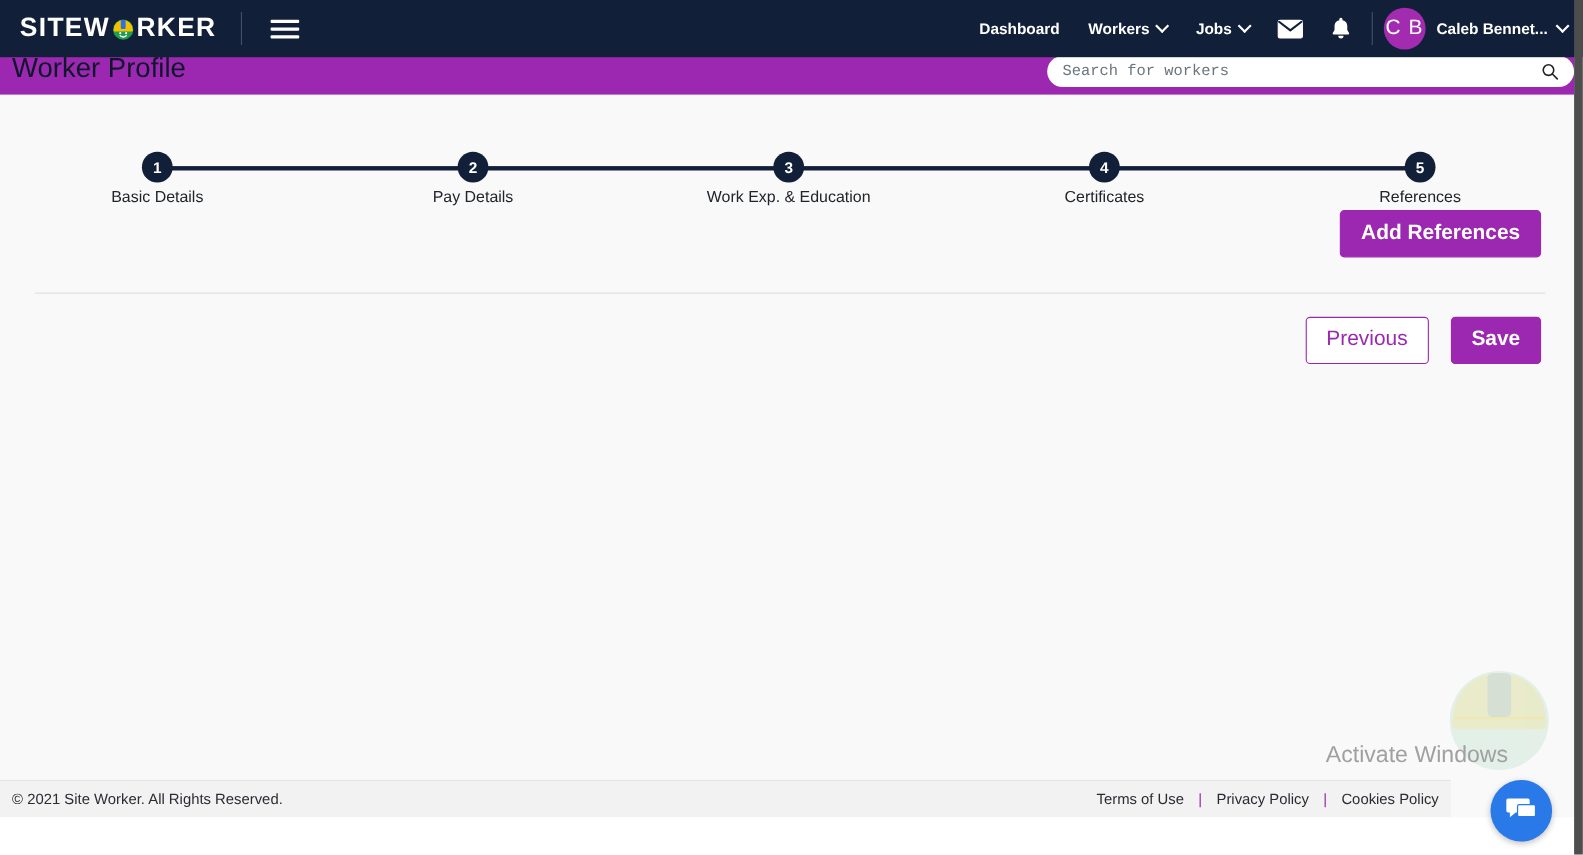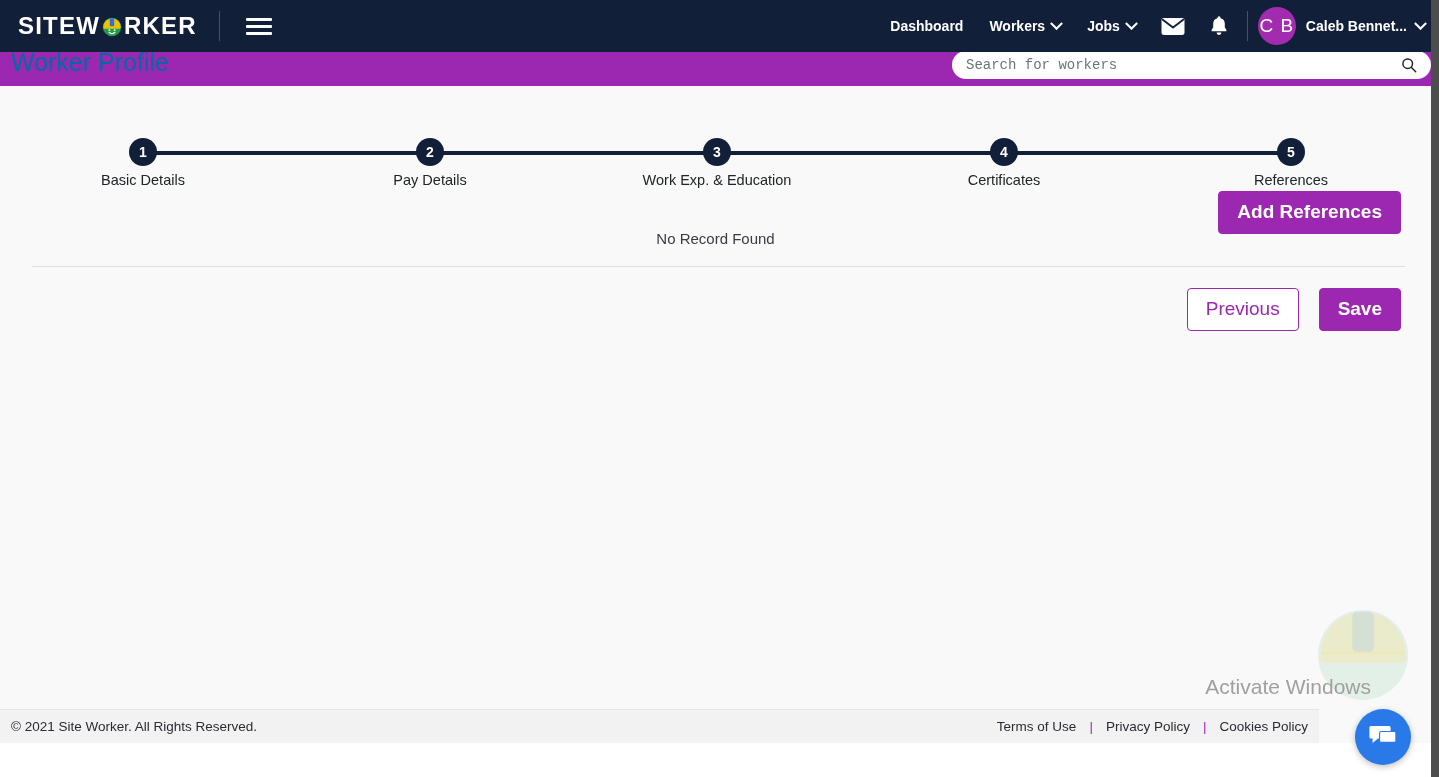--- a/index.html
+++ b/index.html
@@ -145,21 +145,21 @@
     height: 40px;
     background: #9c27b0;
     z-index: 30;
   }
   .page-title {
     position: absolute;
     left: 11px;
     top: 46px;
     font-size: 25px;
     font-weight: 400;
-    color: #0369a1;
+    color: #0f172a;
     line-height: 32px;
     z-index: 35;
     white-space: nowrap;
   }
   .search-wrap {
     position: absolute;
     left: 952px;
     top: 51px;
     width: 479px;
     height: 28px;
@@ -467,21 +467,20 @@
     <div class="step" style="left:1201px;">
       <div class="step-circle">5</div>
       <div class="step-label">References</div>
     </div>
   </div>
 
   <div class="action-row">
     <button class="btn btn-purple">Add References</button>
   </div>
 
-  <div class="no-record">No Record Found</div>
 
   <div class="divider"></div>
 
   <div class="footer-buttons">
     <button class="btn btn-outline">Previous</button>
     <button class="btn btn-purple">Save</button>
   </div>
 
   <div class="ghost-logo">
     <svg viewBox="0 0 24 24" width="108" height="108">

